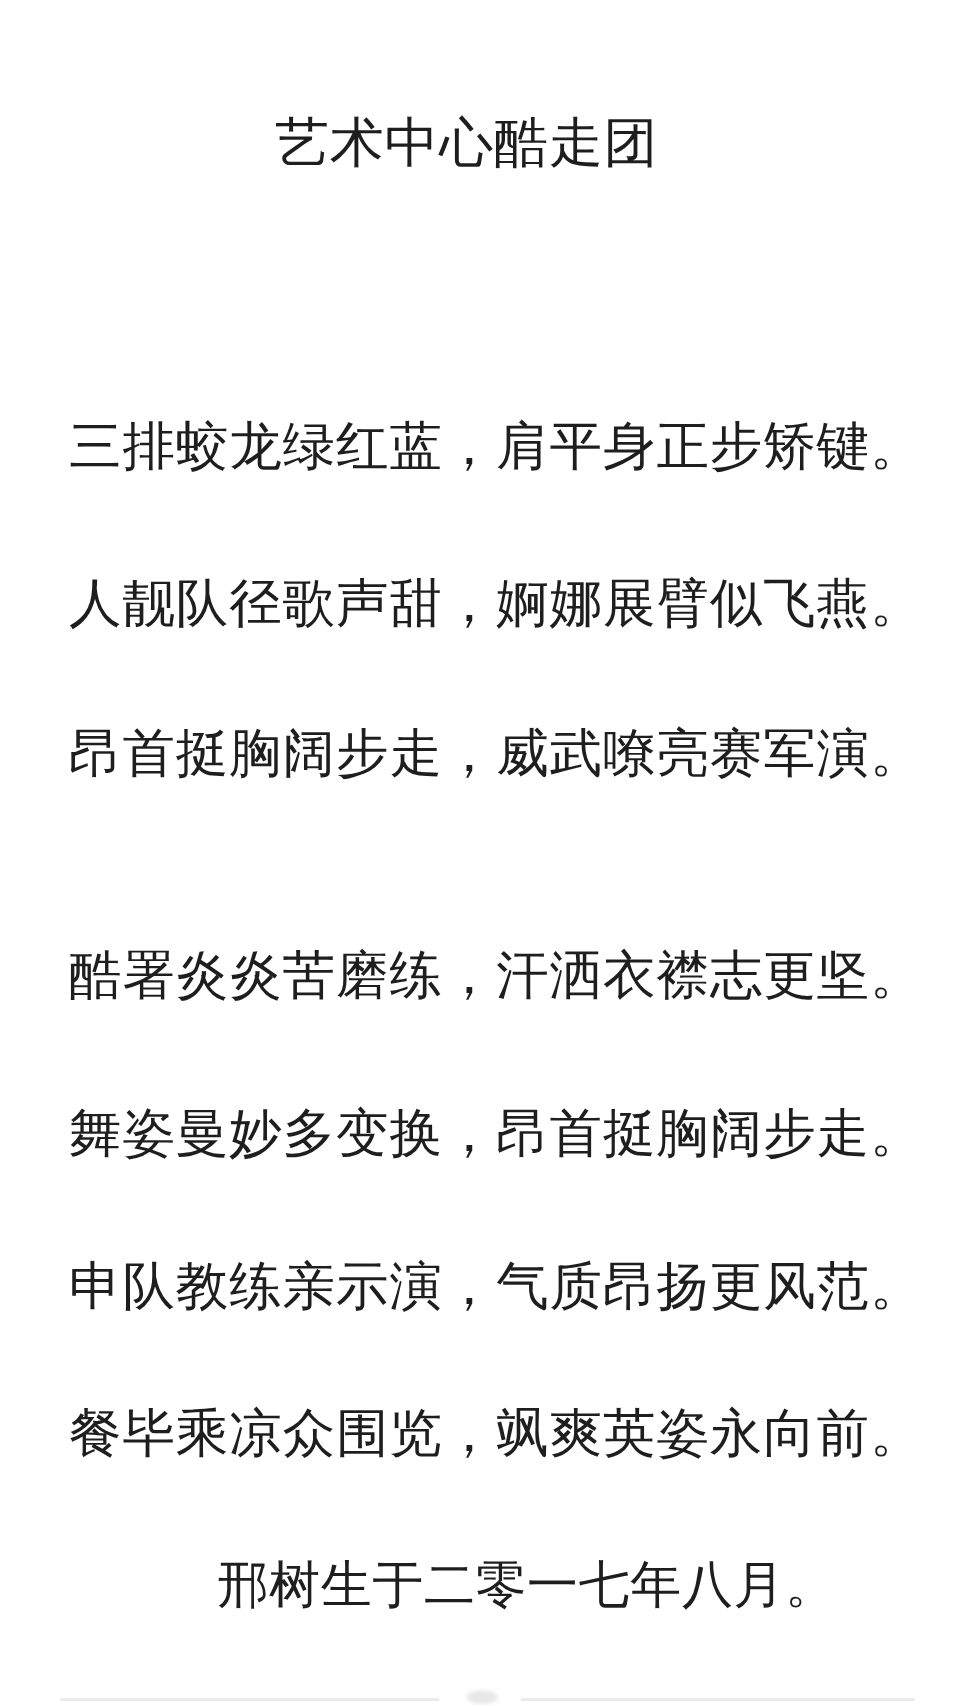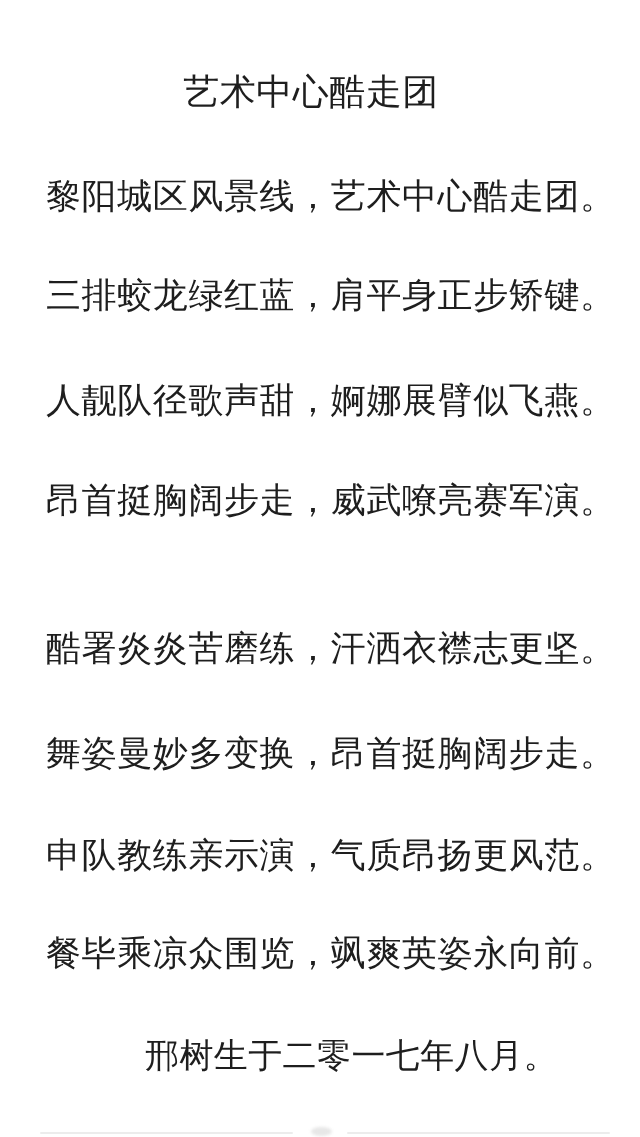--- a/index.html
+++ b/index.html
@@ -10,21 +10,21 @@
   * { margin: 0; padding: 0; box-sizing: border-box; }
   html, body {
     background: var(--background);
   }
   .page {
     position: relative;
     width: 640px;
     height: 1137px;
     background: var(--background);
     overflow: hidden;
-    font-family: Liberation Mono, monospace;
+    font-family: Liberation Serif, serif;
     color: var(--text);
   }
   .title {
     position: absolute;
     top: 70px;
     left: 0;
     width: 622px;
     text-align: center;
     font-size: 36px;
     font-weight: 400;
@@ -77,21 +77,20 @@
     filter: blur(1.5px);
   }
 </style>
 </head>
 <body>
 
 <div class="page">
 
   <h1 class="title">艺术中心酷走团</h1>
 
-  <p class="line l1">黎阳城区风景线，艺术中心酷走团。</p>
   <p class="line l2">三排蛟龙绿红蓝，肩平身正步矫键。</p>
   <p class="line l3">人靓队径歌声甜，婀娜展臂似飞燕。</p>
   <p class="line l4">昂首挺胸阔步走，威武嘹亮赛军演。</p>
   <p class="line l5">酷署炎炎苦磨练，汗洒衣襟志更坚。</p>
   <p class="line l6">舞姿曼妙多变换，昂首挺胸阔步走。</p>
   <p class="line l7">申队教练亲示演，气质昂扬更风范。</p>
   <p class="line l8">餐毕乘凉众围览，飒爽英姿永向前。</p>
 
   <p class="attribution">邢树生于二零一七年八月。</p>
 

